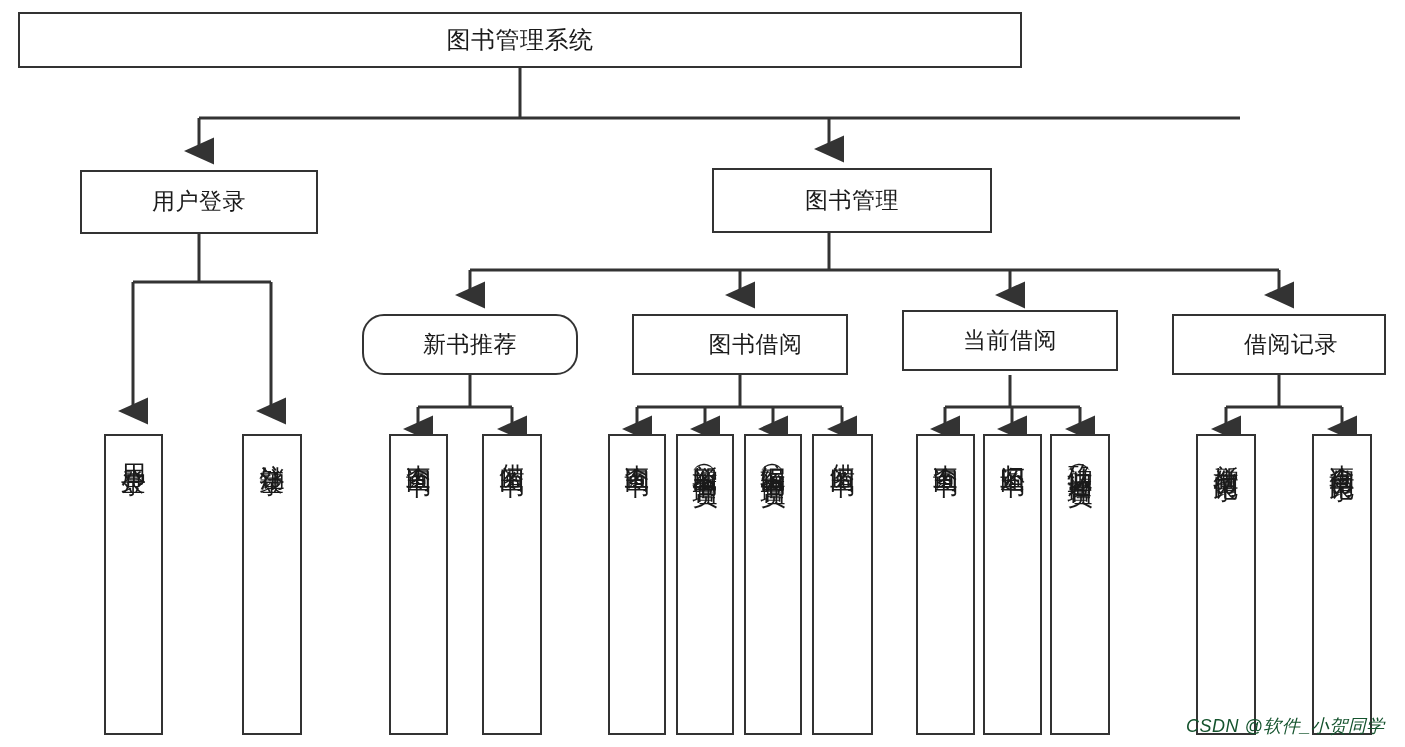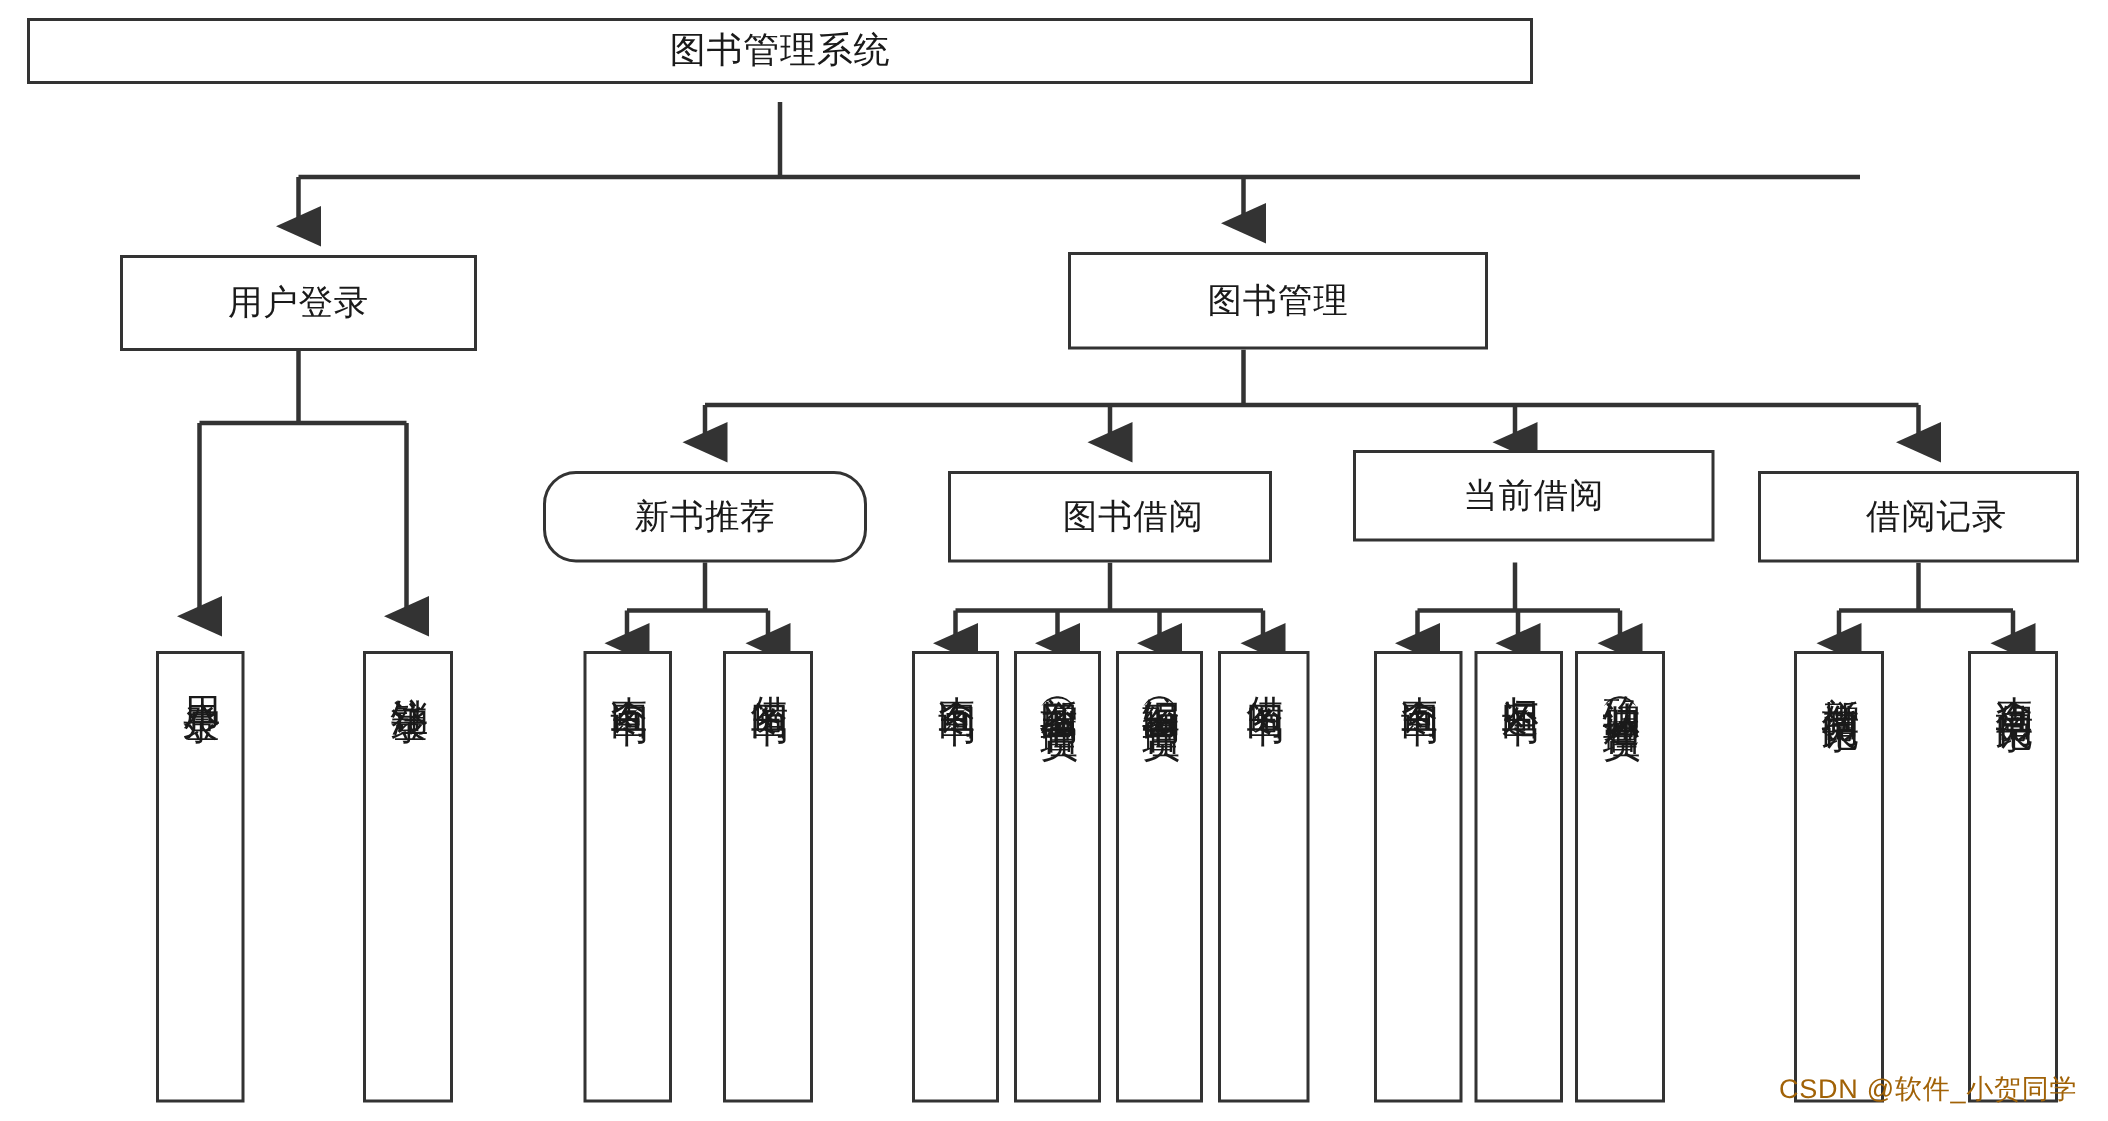--- a/index.html
+++ b/index.html
@@ -58,24 +58,25 @@
     font-size: 25px;
     line-height: 1.0;
     letter-spacing: 3px;
     white-space: nowrap;
   }
   .watermark {
     position: absolute;
     left: 1186px;
     top: 714px;
     font-size: 18px;
-    color: #a16207;
+    color: #14532d;
     z-index: 3;
     white-space: nowrap;
     letter-spacing: 0.5px;
+    font-style: italic;
   }
 </style>
 </head>
 <body>
 
 <div id="canvas">
 
   <svg id="edges" viewBox="0 0 1405 747">
     <defs>
       <marker id="arrow" markerWidth="12" markerHeight="12" refX="4.2" refY="5" orient="auto" markerUnits="strokeWidth">
@@ -119,38 +120,38 @@
       <path d="M1012,407 L1012,428" marker-end="url(#arrow)"></path>
       <path d="M1080,407 L1080,428" marker-end="url(#arrow)"></path>
 
       <path d="M1279,375 L1279,407"></path>
       <path d="M1226,407 L1342,407"></path>
       <path d="M1226,407 L1226,428" marker-end="url(#arrow)"></path>
       <path d="M1342,407 L1342,428" marker-end="url(#arrow)"></path>
     </g>
   </svg>
 
-  <div class="node root horiz" style="left:18px; top:12px; width:1004px; height:44px;">
+  <div class="node root horiz" style="left:18px; top:12px; width:1004px; height:56px;">
     <span class="label">图书管理系统</span>
   </div>
 
   <div class="node horiz" style="left:80px; top:170px; width:238px; height:64px;">
     <span class="label">用户登录</span>
   </div>
   <div class="node horiz" style="left:712px; top:168px; width:280px; height:65px;">
     <span class="label">图书管理</span>
   </div>
 
   <div class="node horiz" style="left:362px; top:314px; width:216px; height:61px;border-radius:22px;">
     <span class="label">新书推荐</span>
   </div>
   <div class="node horiz" style="left:632px; top:314px; width:216px; height:61px;padding-left:31px;">
     <span class="label">图书借阅</span>
   </div>
-  <div class="node horiz" style="left:902px; top:300px; width:241px; height:61px;">
+  <div class="node horiz" style="left:902px; top:310px; width:216px; height:61px;">
     <span class="label">当前借阅</span>
   </div>
   <div class="node horiz" style="left:1172px; top:314px; width:214px; height:61px;padding-left:24px;">
     <span class="label">借阅记录</span>
   </div>
 
   <div class="node vert" style="left:104px; top:434px; width:59px; height:301px;">
     <span class="label">用户登录</span>
   </div>
   <div class="node vert" style="left:242px; top:434px; width:60px; height:301px;">

